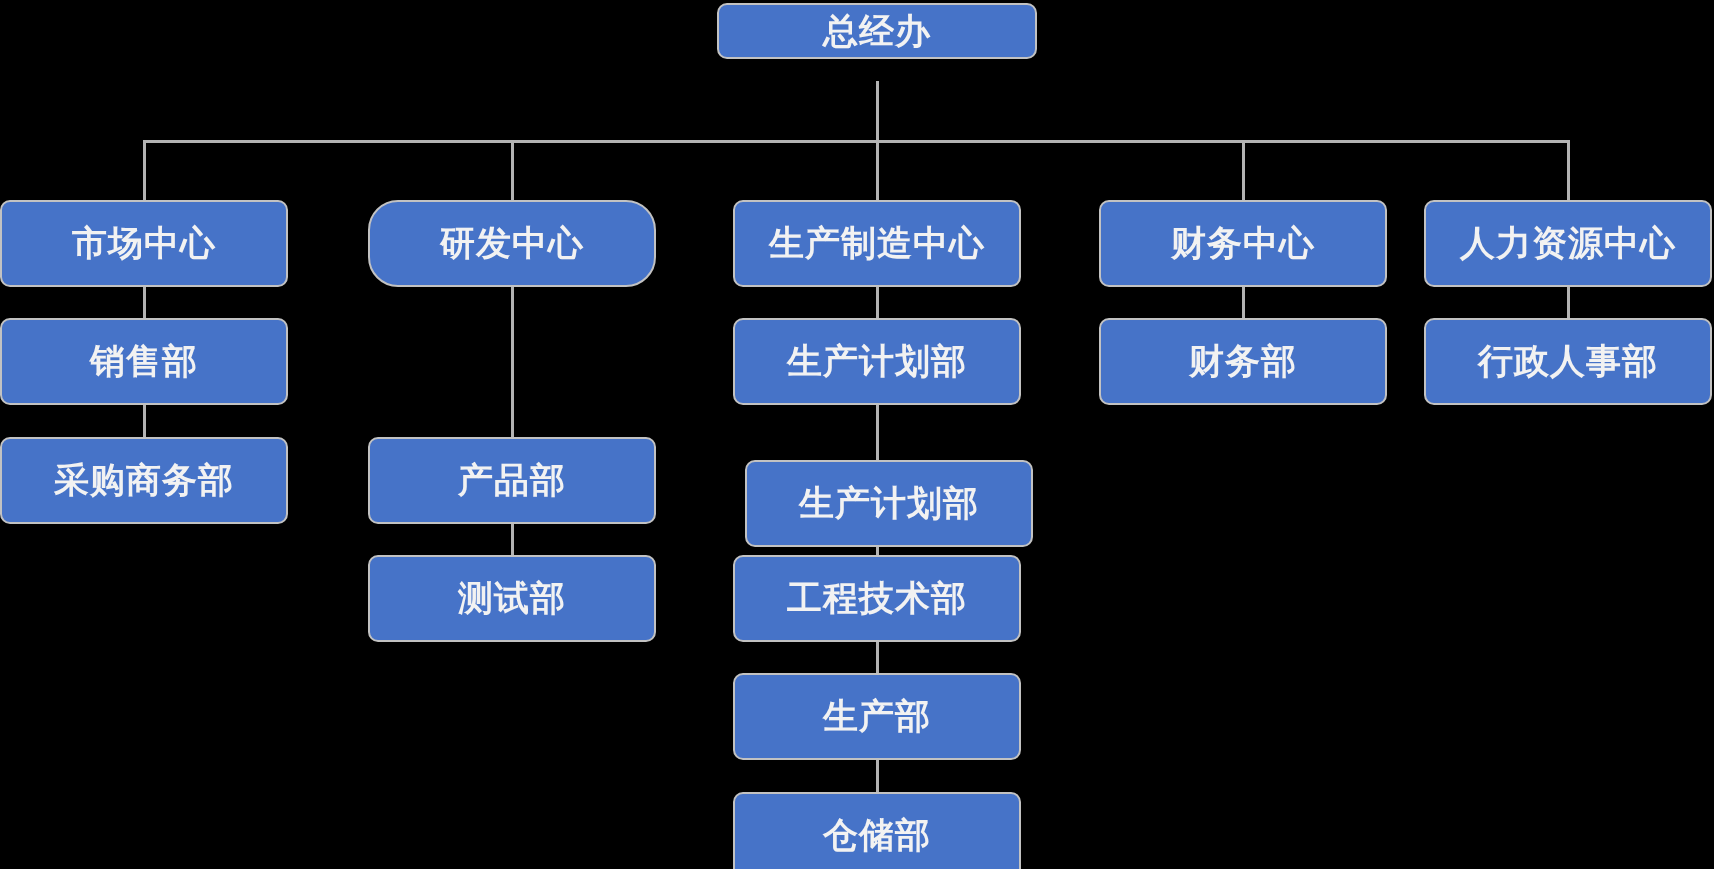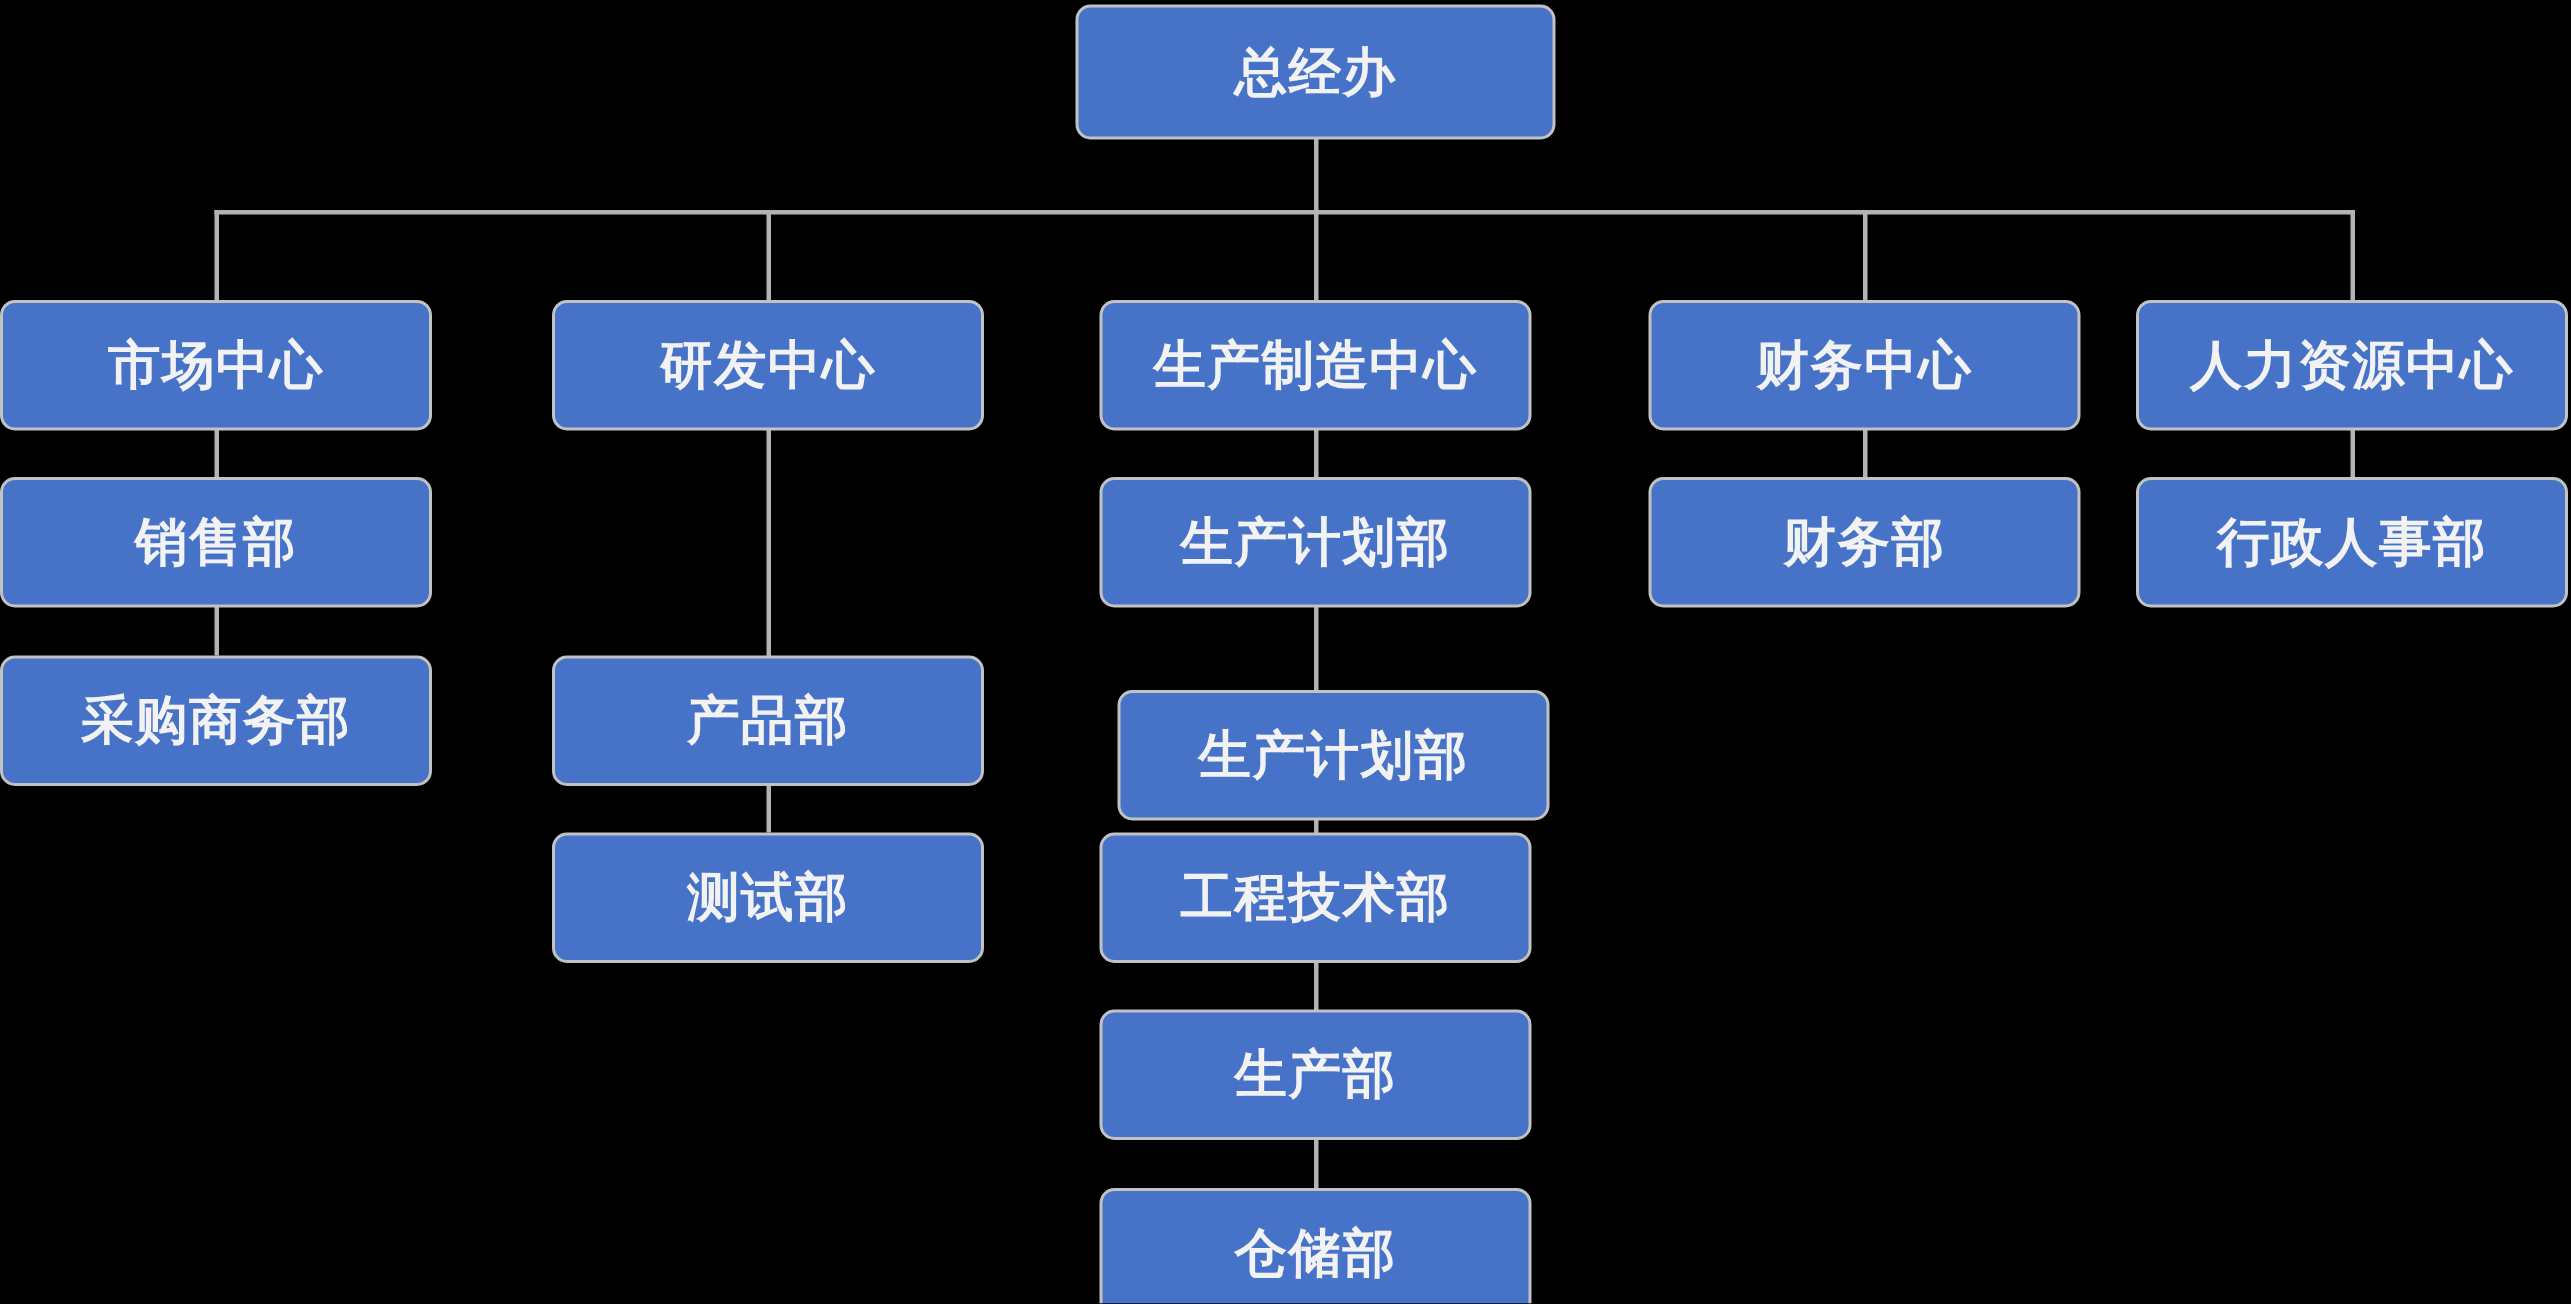--- a/index.html
+++ b/index.html
@@ -27,21 +27,21 @@
     align-items: center;
     justify-content: center;
     color: var(--node-text, #F2F2F2);
     font-size: 35px;
     font-weight: bold;
     z-index: 2;
     letter-spacing: 1px;
   }
   .node.root {
     width: 320px;
-    height: 90px;
+    height: 56px;
   }
   .line {
     position: absolute;
     background: var(--connector, #B3B3B3);
     z-index: 1;
   }
 </style>
 </head>
 <body>
 
@@ -61,21 +61,21 @@
   <div class="node" style="left:0px; top:200px;">
     <span>市场中心</span>
   </div>
   <div class="node" style="left:0px; top:318px;">
     <span>销售部</span>
   </div>
   <div class="node" style="left:0px; top:437px;">
     <span>采购商务部</span>
   </div>
 
-  <div class="node" style="left:368px; top:200px;">
+  <div class="node" style="left:368px; top:200px;border-radius:30px;">
     <span>研发中心</span>
   </div>
   <div class="node" style="left:368px; top:437px;">
     <span>产品部</span>
   </div>
   <div class="node" style="left:368px; top:555px;">
     <span>测试部</span>
   </div>
 
   <div class="node" style="left:733px; top:200px;">

